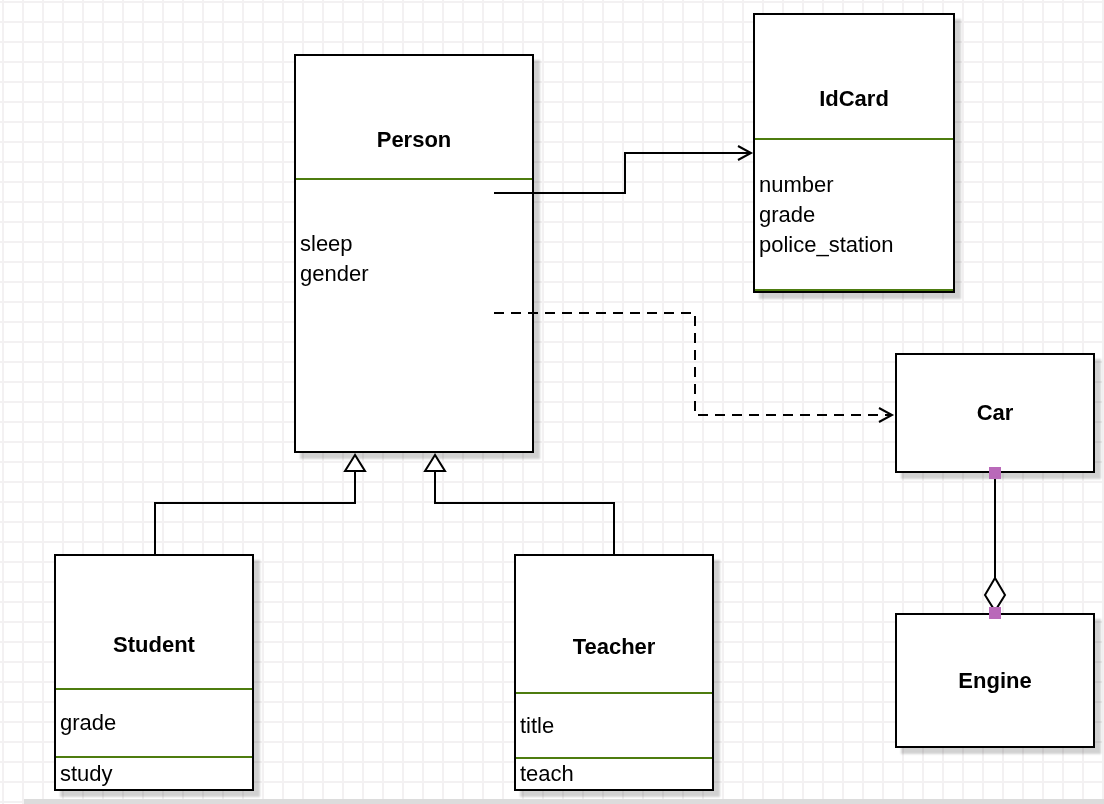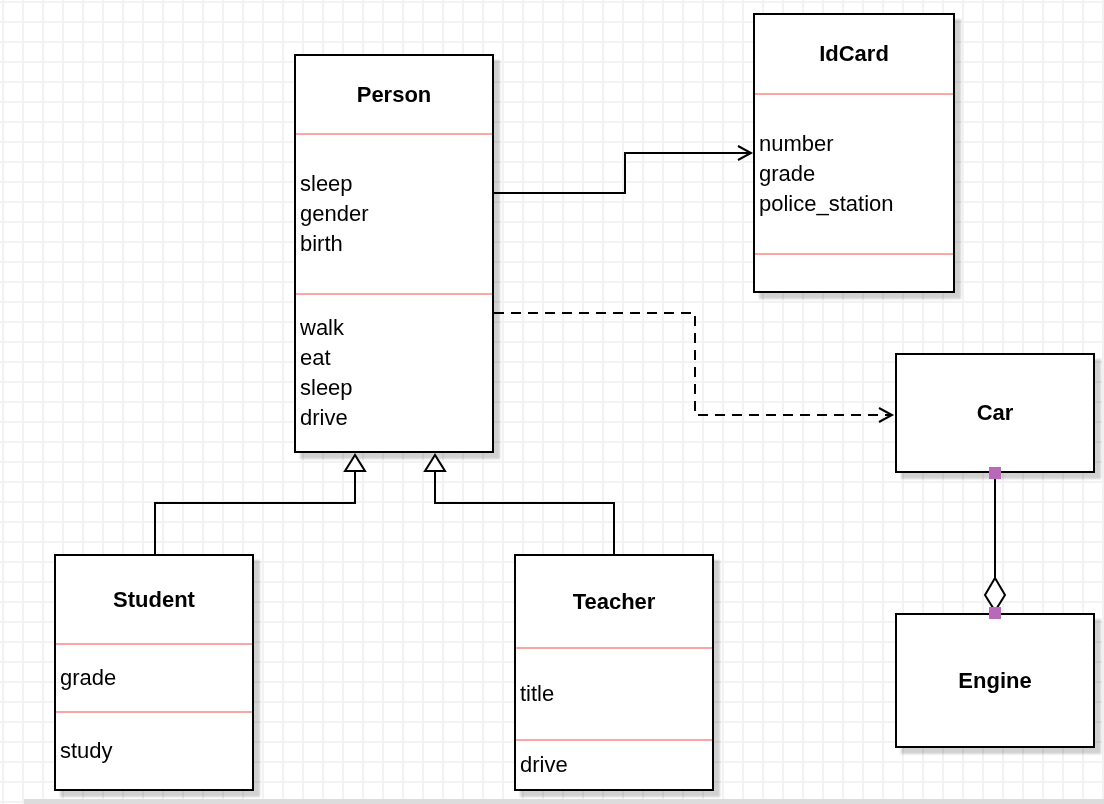--- a/index.html
+++ b/index.html
@@ -22,55 +22,48 @@
     position:absolute; left:24px; bottom:0; width:1080px; height:5px;
     background:#dcdcdc; z-index:1;
   }
   .uml-class {
     position:absolute; background:#fff; border:2px solid #000;
     box-shadow:6px 6px 2px rgba(0,0,0,0.18);
     display:flex; flex-direction:column; z-index:2;
   }
   .uml-title {
     flex:none; display:flex; align-items:center; justify-content:center;
-    font-weight:bold; font-size:22px;
+    font-weight:bold; font-size:22px;margin-top:45px;
   }
   .uml-section {
-    border-top:2px solid #fca5a5;
+    border-top:2px solid #4d7c0f;
     display:flex; flex-direction:column; justify-content:center;
     padding-left:4px; font-size:22px; line-height:30px;
   }
   .uml-single {
     flex:1; display:flex; align-items:center; justify-content:center;
     font-weight:bold; font-size:22px;border-radius:10px;
   }
   #svg-layer {
     position:absolute; left:0; top:0; width:1104px; height:804px;
     z-index:3; pointer-events:none;
   }
   #svg-layer [data-interactable="true"] { pointer-events:all; }
 </style>
 </head>
 <body>
 
 <div class="canvas" data-interactable="false"></div>
 <div class="bottom-edge" data-interactable="false"></div>
 
-<div class="uml-class" style="left:294px;top:54px;width:200px;height:399px" data-interactable="true">
+<div class="uml-class" style="left:294px;top:54px;width:240px;height:399px" data-interactable="true">
   <div class="uml-title" style="height:77px" data-interactable="false">Person</div>
   <div class="uml-section" style="height:160px" data-interactable="false">
     <div data-interactable="false">sleep</div>
     <div data-interactable="false">gender</div>
-    <div data-interactable="false">birth</div>
-  </div>
-  <div class="uml-section" style="flex:1" data-interactable="false">
-    <div data-interactable="false">walk</div>
-    <div data-interactable="false">eat</div>
-    <div data-interactable="false">sleep</div>
-    <div data-interactable="false">drive</div>
   </div>
 </div>
 
 <div class="uml-class" style="left:753px;top:13px;width:202px;height:280px" data-interactable="true">
   <div class="uml-title" style="height:78px" data-interactable="false">IdCard</div>
   <div class="uml-section" style="height:160px" data-interactable="false">
     <div data-interactable="false">number</div>
     <div data-interactable="false">grade</div>
     <div data-interactable="false">police_station</div>
   </div>
@@ -94,21 +87,21 @@
     <div data-interactable="false">study</div>
   </div>
 </div>
 
 <div class="uml-class" style="left:514px;top:554px;width:200px;height:237px" data-interactable="true">
   <div class="uml-title" style="height:91px" data-interactable="false">Teacher</div>
   <div class="uml-section" style="height:92px" data-interactable="false">
     <div data-interactable="false">title</div>
   </div>
   <div class="uml-section" style="flex:1" data-interactable="false">
-    <div data-interactable="false">drive</div>
+    <div data-interactable="false">teach</div>
   </div>
 </div>
 
 <svg id="svg-layer" viewBox="0 0 1104 804" xmlns="http://www.w3.org/2000/svg" data-interactable="false">
 
   <g data-interactable="true">
     <polyline points="494,193 625,193 625,153 750,153" fill="none" stroke="#000" stroke-width="2"></polyline>
     <polyline data-interactable="false" points="738,146 751,153 738,160" fill="none" stroke="#000" stroke-width="2"></polyline>
   </g>
 

